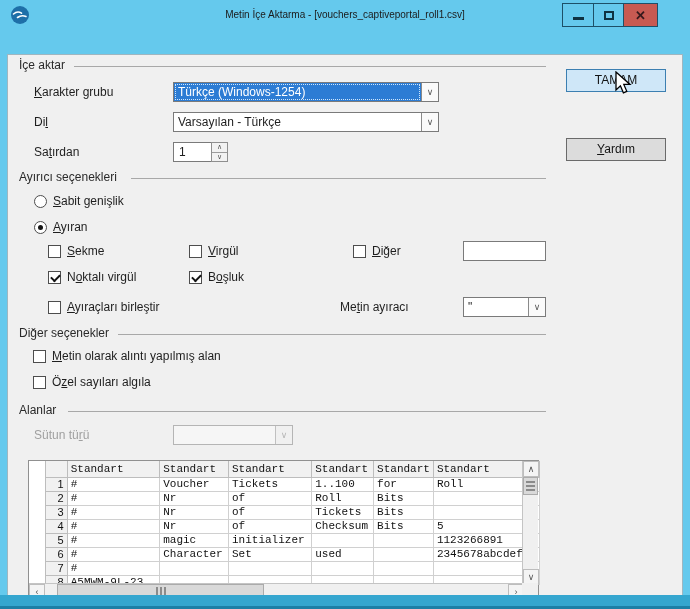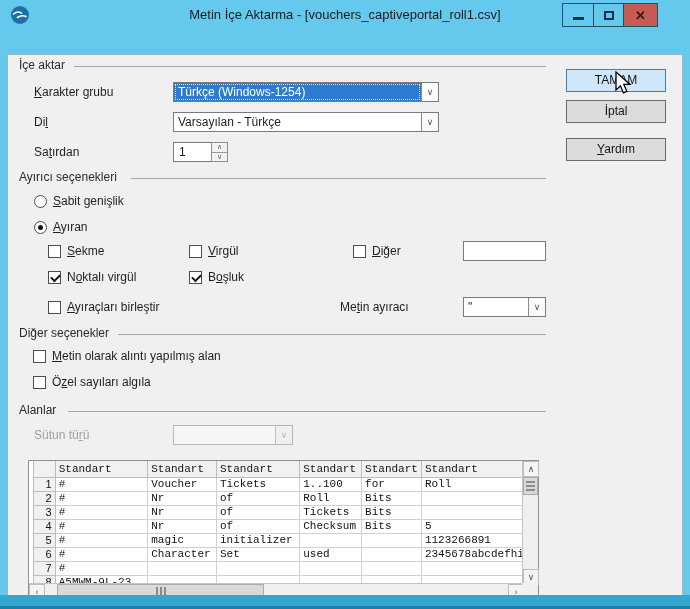--- a/index.html
+++ b/index.html
@@ -4,21 +4,21 @@
 <style>
   * { margin:0; padding:0; box-sizing:border-box; }
   html,body { background:#fff; }
   body { font-family:"Liberation Sans",sans-serif; }
 
   .window { position:relative; width:690px; height:609px; background:#65c9ed; overflow:hidden; }
 
   
   .titlebar { position:absolute; top:0; left:0; right:0; height:30px; }
   .title-text { position:absolute; left:0; right:0; top:0; height:30px; line-height:30px;
-                text-align:center; font-size:13px; color:#1b1b1b; }
+                text-align:center; font-size:10px; color:#1b1b1b; }
   .app-icon { position:absolute; left:10px; top:5px; width:20px; height:20px; }
   .winbtns { position:absolute; right:32px; top:3px; display:flex; border:1px solid #1d5068; height:24px; }
   .winbtn { width:30px; height:22px; display:flex; align-items:center; justify-content:center; }
   .winbtn + .winbtn { border-left:1px solid #1d5068; }
   .winbtn.close { width:34px; background:#c75a52; }
   .glyph-min { width:11px; height:3px; background:#0f3342; margin-top:6px; }
   .glyph-max { width:10px; height:9px; border:2px solid #0f3342; }
   .glyph-close { font-size:13px; font-weight:bold; color:#35191c; line-height:1; }
 
   
@@ -66,21 +66,21 @@
   .ctl-label { position:absolute; line-height:15px; }
 
   
   .dlg-btn { position:absolute; width:100px; height:23px; background:#dcdcdc; border:1px solid #6a6a6a;
              text-align:center; line-height:21px; font-size:12px; color:#141414; }
   .dlg-btn.default { background:#cfe7f8; border-color:#3c7fb1; }
 
   
   .preview { position:absolute; left:20px; top:405px; width:511px; height:140px;
              border:1px solid #909090; background:#fff; }
-  .grid-viewport { position:absolute; left:4px; top:0; width:495px; height:124px; overflow:hidden; }
+  .grid-viewport { position:absolute; left:16px; top:0; width:495px; height:124px; overflow:hidden; }
   table.grid { border-collapse:collapse; table-layout:fixed; font-family:"Liberation Mono",monospace;
                font-size:11px; color:#111; }
   table.grid th { height:16px; background:#f1f1f1; border:1px solid #bdbdbd; border-top:none;
                   font-weight:normal; text-align:left; padding:0 3px; white-space:nowrap; overflow:hidden; }
   table.grid td { height:14px; border:1px solid #d0d0d0; padding:0 3px; white-space:nowrap;
                   overflow:hidden; background:#fff; }
   table.grid td.rownum { background:#f1f1f1; border-color:#bdbdbd; text-align:right;
                          font-family:"Liberation Sans",sans-serif; font-size:11px; }
 
   
@@ -318,21 +318,20 @@
         <div class="h-thumb">
           <div class="grip-h"></div>
         </div>
         <div class="sb-btn sb-right">›</div>
       </div>
 
       <div class="sb-corner"></div>
     </div>
 
     <div class="dlg-btn default" style="left:558px; top:14px;">TAMAM</div>
-    <div class="dlg-btn" style="left:558px; top:45px;">İptal</div>
     <div class="dlg-btn" style="left:558px; top:83px;"><u>Y</u>ardım</div>
 
     <svg class="cursor" viewBox="0 0 22 24">
       <path d="M3 1 L3 19 L7.4 14.8 L10.4 21.8 L13.8 20.3 L10.8 13.4 L17 13.4 Z" fill="#ffffff" stroke="#000000" stroke-width="1.3"></path>
     </svg>
 
   </div>
 
   <div class="frame-bottom">
     <div class="frame-bottom-line"></div>

